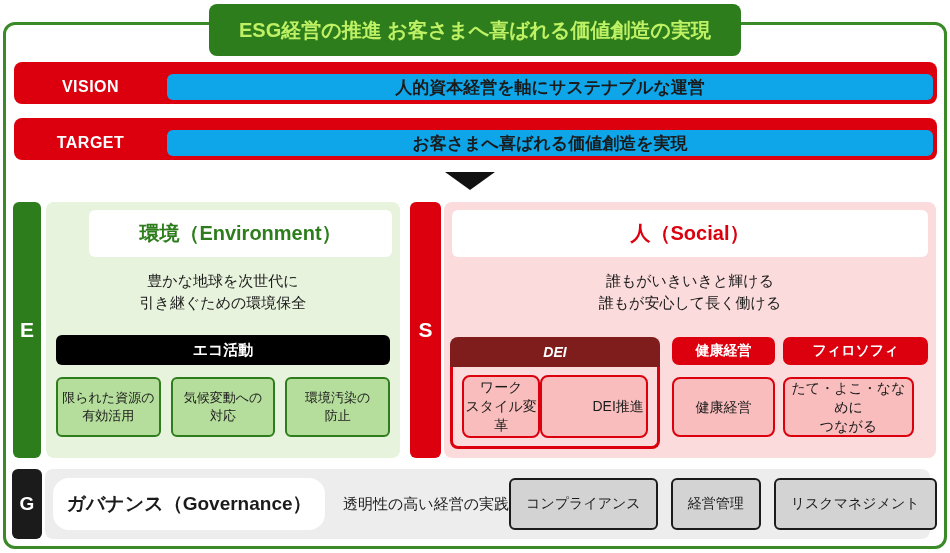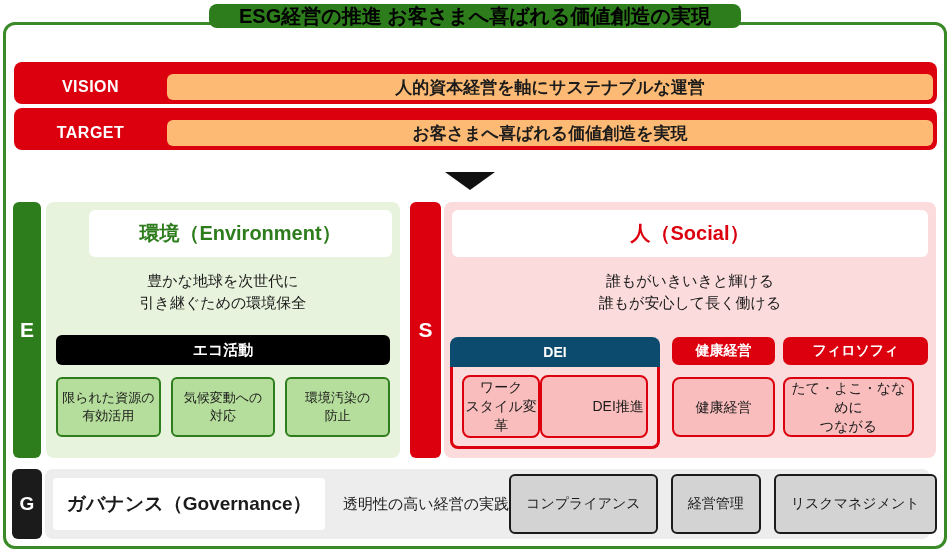--- a/index.html
+++ b/index.html
@@ -25,52 +25,52 @@
     width: 944px; height: 527px;
     border: 3px solid #3a8a28;
     border-radius: 12px;
   }
 
   
   .banner {
     position: absolute;
     top: 4px; left: 50%;
     transform: translateX(-50%);
-    height: 24px;
+    height: 52px;
     background: #2e7d1d;
     border-radius: 8px;
     display: flex; align-items: center;
     padding: 0 30px;
-    color: #000000;
+    color: #bef264;
     font-size: 20px; font-weight: bold;
     white-space: nowrap;
     z-index: 5;
   }
 
   
   .vt-row {
     position: absolute;
     left: 14px;
     width: 923px; height: 42px;
     background: #dc000f;
     border-radius: 8px;
     display: flex;
     padding: 12px 4px 4px 0;
   }
   .vt-row.vision { top: 62px; }
-  .vt-row.target { top: 108px; }
+  .vt-row.target { top: 118px; }
   .vt-label {
     width: 153px; flex: 0 0 153px;
     display: flex; align-items: center; justify-content: center;
     color: #ffffff; font-size: 16px; font-weight: bold;
     letter-spacing: 0.5px;
   }
   .vt-content {
     flex: 1;
-    background: #fdba74;
+    background: #0ea5e9;
     border-radius: 6px;
     display: flex; align-items: center; justify-content: center;
     font-size: 17px; font-weight: bold;
   }
 
   
   .down-arrow {
     position: absolute;
     left: 445px; top: 172px;
     width: 0; height: 0;
@@ -148,24 +148,24 @@
     border-radius: 7px;
     display: flex; align-items: center; justify-content: center;
     color: #ffffff; font-size: 14px; font-weight: bold;
   }
   .dei-group {
     position: absolute;
     left: 6px; top: 135px; width: 210px; height: 112px;
   }
   .dei-header {
     height: 30px;
-    background: #0c4a6e;
+    background: #7f1d1d;
     border-radius: 8px 8px 0 0;
     display: flex; align-items: center; justify-content: center;
-    color: #ffffff; font-size: 14px; font-weight: bold;
+    color: #ffffff; font-size: 14px; font-weight: bold; font-style: italic;
   }
   .dei-body {
     height: 82px;
     border: 3px solid #dc000f;
     border-top: none;
     border-radius: 0 0 8px 8px;
     display: flex; 
     padding: 8px 9px;
   }
   .pink-box {
@@ -189,36 +189,36 @@
     left: 45px; top: 469px;
     width: 885px; height: 70px;
     background: #ededed;
     border-radius: 8px;
     display: flex; align-items: center;
     padding: 0 10px 0 8px;
   }
   .gov-title-box {
     width: 272px; height: 52px;
     background: #ffffff;
-    border-radius: 4px;
+    border-radius: 16px;
     display: flex; align-items: center; justify-content: center;
     font-size: 19px; font-weight: bold;
     flex: 0 0 272px;
   }
   .gov-subtitle {
     margin-left: 18px;
     font-size: 15px;
     white-space: nowrap;
   }
   .gov-items {
     margin-left: auto;
     display: flex; gap: 13px;
   }
   .gov-item {
-    height: 60px;
+    height: 52px;
     background: #d3d3d3;
     border: 2.5px solid #1b1b1b;
     border-radius: 6px;
     display: flex; align-items: center; justify-content: center;
     padding: 0 15px;
     font-size: 14px;
     white-space: nowrap;
   }
 </style>
 </head>

